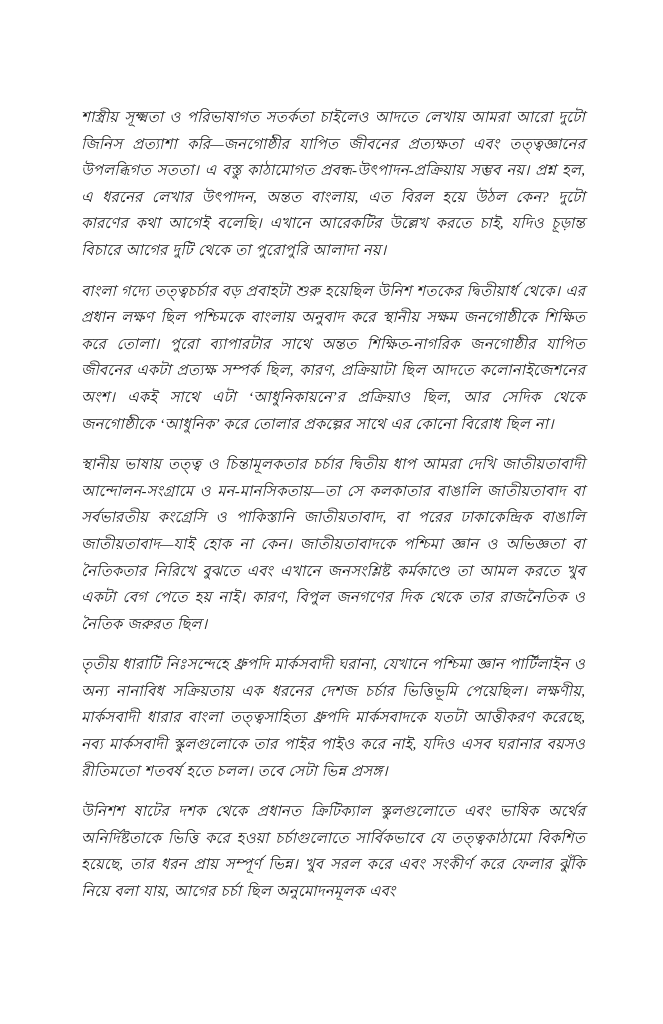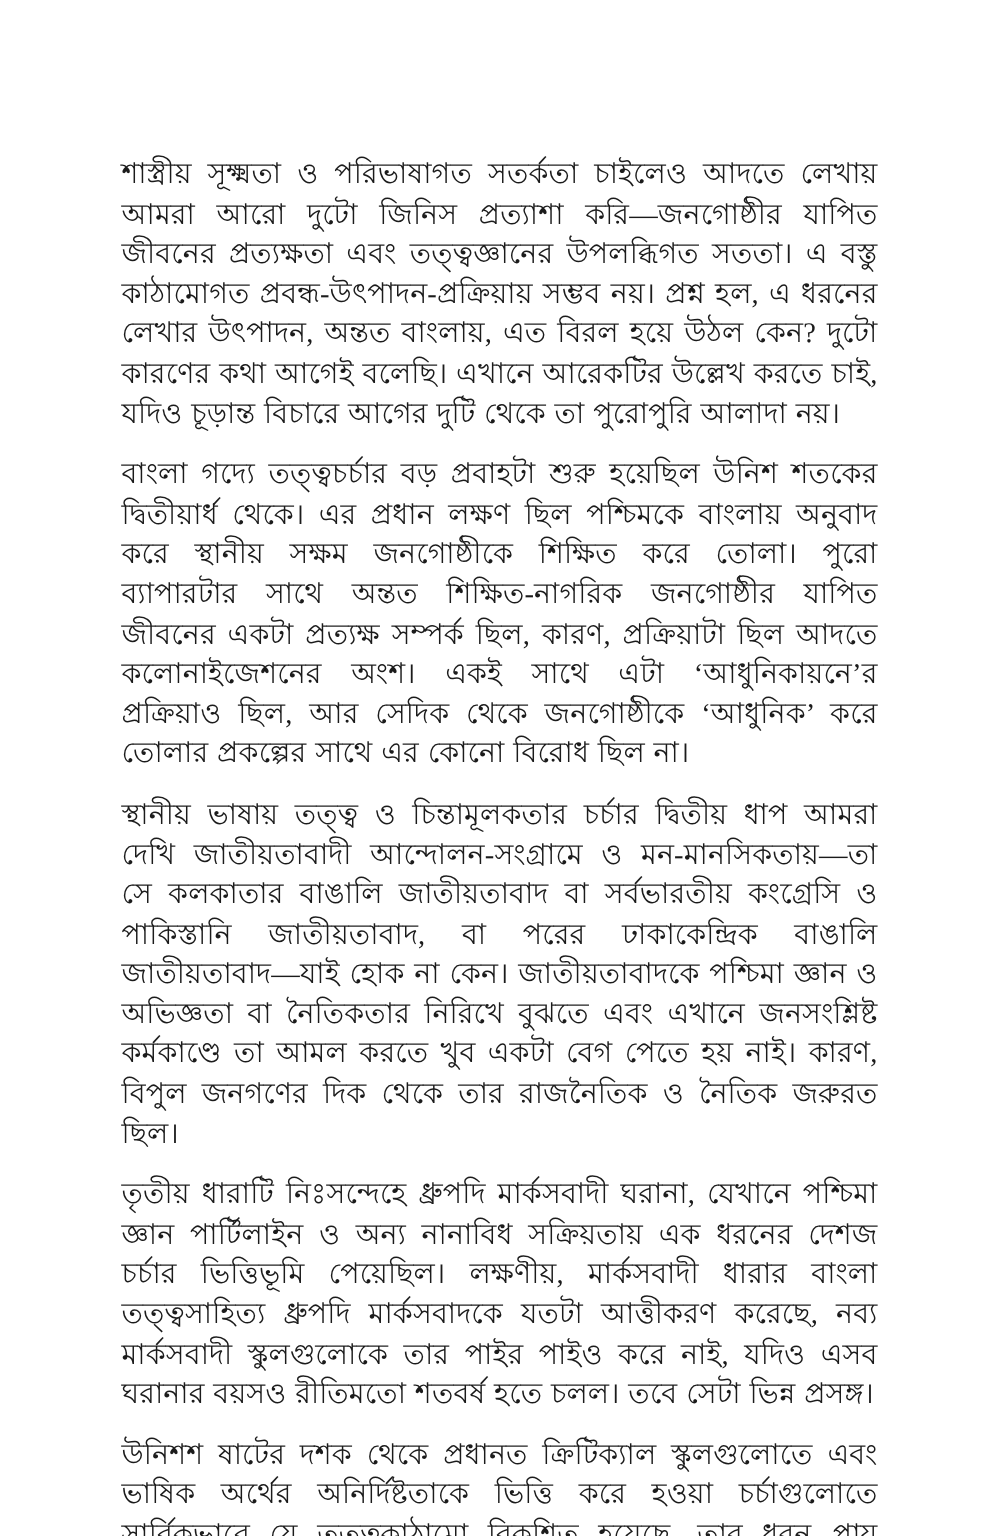--- a/index.html
+++ b/index.html
@@ -17,26 +17,27 @@
   }
   .text-block {
     position: absolute;
     left: 81px;
     top: 104px;
     width: 504px;
     color: #1b1b1b;
   }
   .text-block p {
     margin: 0 0 14px 0;
-    font-size: 19px;
+    font-size: 15px;
     line-height: 26.6px;
     text-align: justify;
     text-justify: inter-word;
     letter-spacing: 0.1px;
     word-spacing: 1px;
+    font-style: italic;
   }
   .text-block p:last-child {
     margin-bottom: 0;
   }
 </style>
 </head>
 <body>
 
 <div class="page">
   <div class="text-block">

